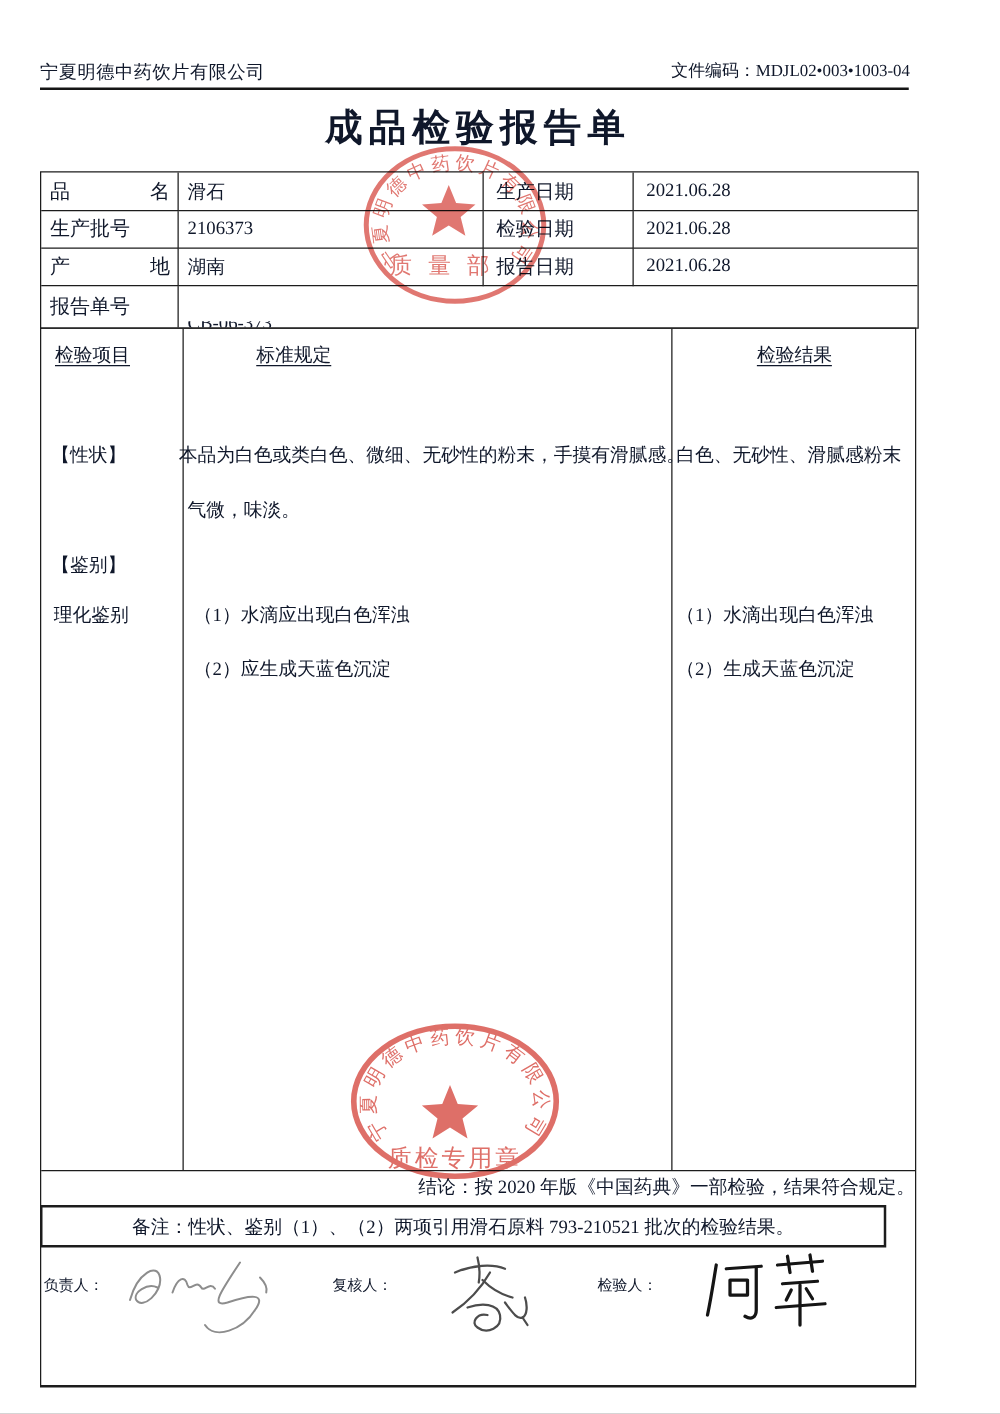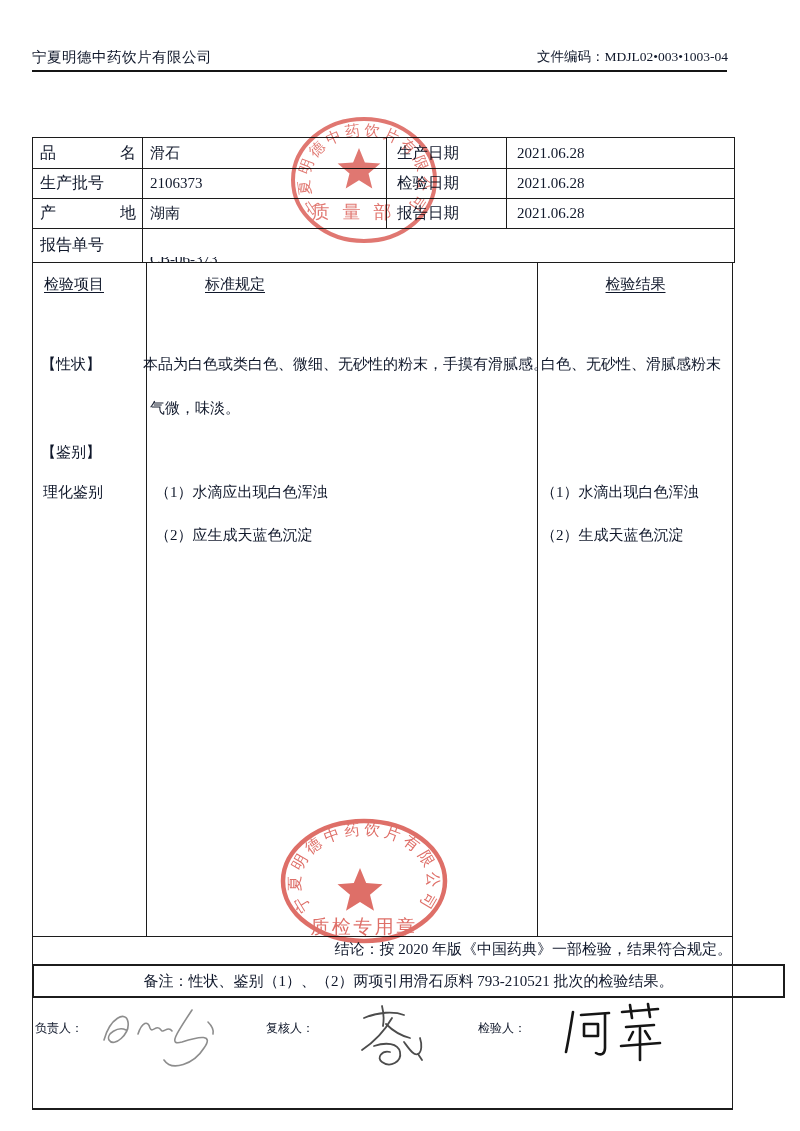--- a/index.html
+++ b/index.html
@@ -32,37 +32,38 @@
   
   .insp-table{left:32px;top:262px;width:701px;height:848px;
     border:1px solid #1c1c1c;border-bottom:2px solid #1c1c1c;box-sizing:border-box;}
   .vline{position:absolute;top:0;width:1px;height:673px;background:#1c1c1c;}
   .hline{position:absolute;left:0;width:100%;height:1px;background:#1c1c1c;}
   .insp-table .txt{position:absolute;font-size:15px;white-space:nowrap;}
   .insp-table .col-head{text-decoration:underline;text-underline-offset:3px;}
   .conclusion-line{position:absolute;left:0;top:677px;width:100%;
     text-align:right;font-size:15px;}
   
-  .remark-box{left:32px;top:964px;width:753px;height:34px;box-sizing:border-box;
+  .remark-box{left:32px;top:964px;width:677px;height:34px;box-sizing:border-box;
     border:2px solid #1c1c1c;display:flex;align-items:center;justify-content:center;
     font-size:15px;background:transparent;}
   
   .sig-label{font-size:12px;white-space:nowrap;}
   
   .stamp{pointer-events:none;mix-blend-mode:multiply;}
 </style>
 </head>
 <body>
 
 <div class="page">
 
   <div class="abs hdr-company">宁夏明德中药饮片有限公司</div>
   <div class="abs hdr-code"><span>文件编码：</span><span>MDJL02•003•1003-04</span></div>
   <div class="abs hdr-rule"></div>
 
+  <div class="abs doc-title">成品检验报告单</div>
 
   <div class="abs info-table">
     <div class="cell lab">品　　　　名</div>
     <div class="cell">滑石</div>
     <div class="cell lab3">生产日期</div>
     <div class="cell date-val last-col">2021.06.28</div>
 
     <div class="cell lab">生产批号</div>
     <div class="cell">2106373</div>
     <div class="cell lab3">检验日期</div>

